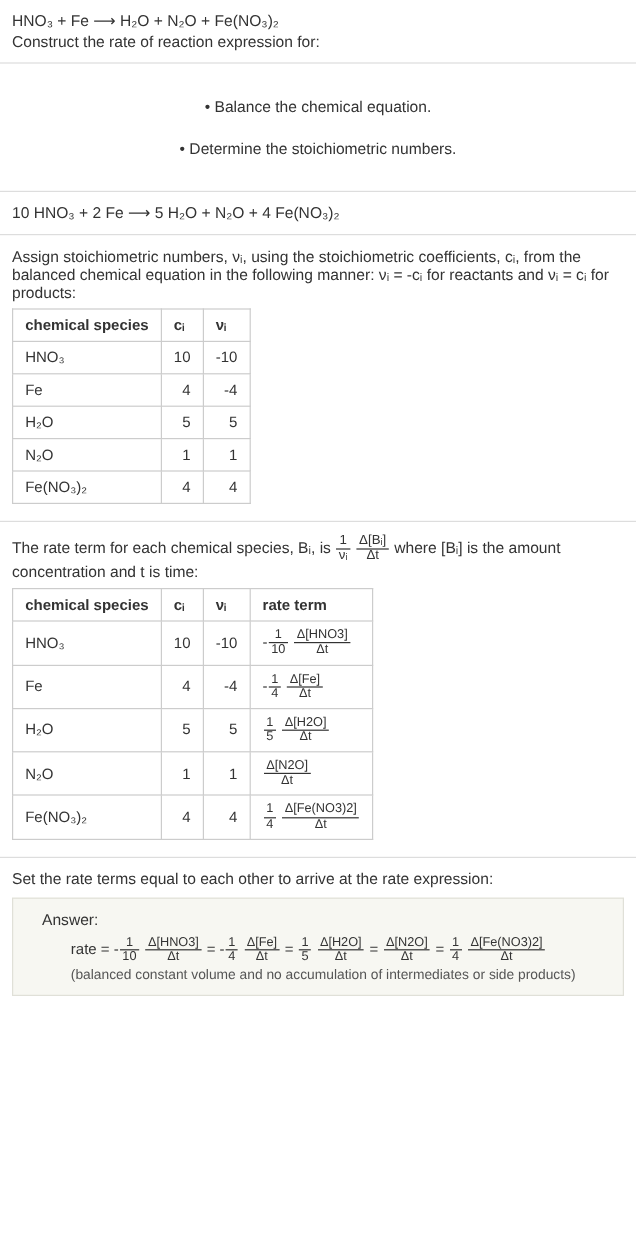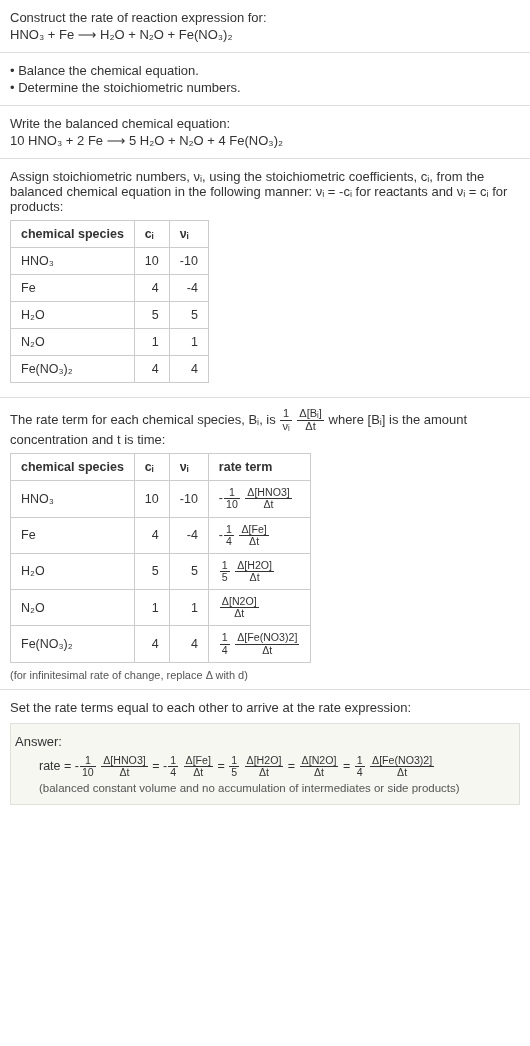--- a/index.html
+++ b/index.html
@@ -15,21 +15,22 @@
     padding: 8px 10px;
     border-bottom: 1px solid #ddd;
   }
   .section.no-border {
     border-bottom: none;
   }
   .header-text {
     margin: 2px 0;
   }
   .bullet-line {
-    margin: 2px 0;
+    margin: 20px 0;
+    text-align: center;
   }
   table.data-table {
     border-collapse: collapse;
     margin: 6px 0;
     font-size: 12.5px;
   }
   table.data-table th, table.data-table td {
     border: 1px solid #ccc;
     padding: 6px 10px;
     text-align: left;
@@ -40,21 +41,21 @@
   }
   .italic { }
   .small-note {
     font-size: 11px;
     color: #555;
     margin-top: 4px;
   }
   .answer-box {
     background: #f7f7f2;
     border: 1px solid #e0e0d8;
-    padding: 10px 4px;
+    padding: 10px 24px;
     margin: 8px 0 10px 0;
   }
   .answer-title {
     margin-bottom: 6px;
   }
   .answer-eq {
     margin: 4px 0 4px 24px;
     font-size: 12.5px;
   }
   .answer-note {
@@ -77,31 +78,30 @@
   }
   .frac .den {
     display: block;
     padding: 0 2px;
   }
 </style>
 </head>
 <body>
 
 <div class="section">
+  <div class="header-text">HNO₃ + Fe ⟶ H₂O + N₂O + Fe(NO₃)₂</div>
   <div class="header-text">Construct the rate of reaction expression for:</div>
-  <div class="header-text">HNO₃ + Fe ⟶ H₂O + N₂O + Fe(NO₃)₂</div>
 </div>
 
 <div class="section">
   <div class="bullet-line">• Balance the chemical equation.</div>
   <div class="bullet-line">• Determine the stoichiometric numbers.</div>
 </div>
 
 <div class="section">
-  <div class="header-text">Write the balanced chemical equation:</div>
   <div class="header-text">10 HNO₃ + 2 Fe ⟶ 5 H₂O + N₂O + 4 Fe(NO₃)₂</div>
 </div>
 
 <div class="section">
   <div class="header-text">Assign stoichiometric numbers, νᵢ, using the stoichiometric coefficients, cᵢ, from the balanced chemical equation in the following manner: νᵢ = -cᵢ for reactants and νᵢ = cᵢ for products:</div>
   <table class="data-table">
     <tbody>
         <tr>
       <th>chemical species</th>
       <th><span class="italic">cᵢ</span></th>
@@ -186,21 +186,20 @@
           <td><span class="frac"><span class="num">Δ[N2O]</span><span class="den">Δt</span></span></td>
         </tr>
         <tr>
           <td>Fe(NO₃)₂</td>
           <td class="num">4</td>
           <td class="num">4</td>
           <td><span class="frac"><span class="num">1</span><span class="den">4</span></span> <span class="frac"><span class="num">Δ[Fe(NO3)2]</span><span class="den">Δt</span></span></td>
         </tr>
       </tbody>
   </table>
-  <div class="small-note">(for infinitesimal rate of change, replace Δ with d)</div>
 </div>
 
 <div class="section no-border">
   <div class="header-text">Set the rate terms equal to each other to arrive at the rate expression:</div>
   <div class="answer-box">
     <div class="answer-title">Answer:</div>
     <div class="answer-eq" id="rate-expression"><span>rate = </span>-<span class="frac"><span class="num">1</span><span class="den">10</span></span> <span class="frac"><span class="num">Δ[HNO3]</span><span class="den">Δt</span></span><span> = </span>-<span class="frac"><span class="num">1</span><span class="den">4</span></span> <span class="frac"><span class="num">Δ[Fe]</span><span class="den">Δt</span></span><span> = </span><span class="frac"><span class="num">1</span><span class="den">5</span></span> <span class="frac"><span class="num">Δ[H2O]</span><span class="den">Δt</span></span><span> = </span><span class="frac"><span class="num">Δ[N2O]</span><span class="den">Δt</span></span><span> = </span><span class="frac"><span class="num">1</span><span class="den">4</span></span> <span class="frac"><span class="num">Δ[Fe(NO3)2]</span><span class="den">Δt</span></span></div>
     <div class="answer-note">(balanced constant volume and no accumulation of intermediates or side products)</div>
   </div>
 </div>

